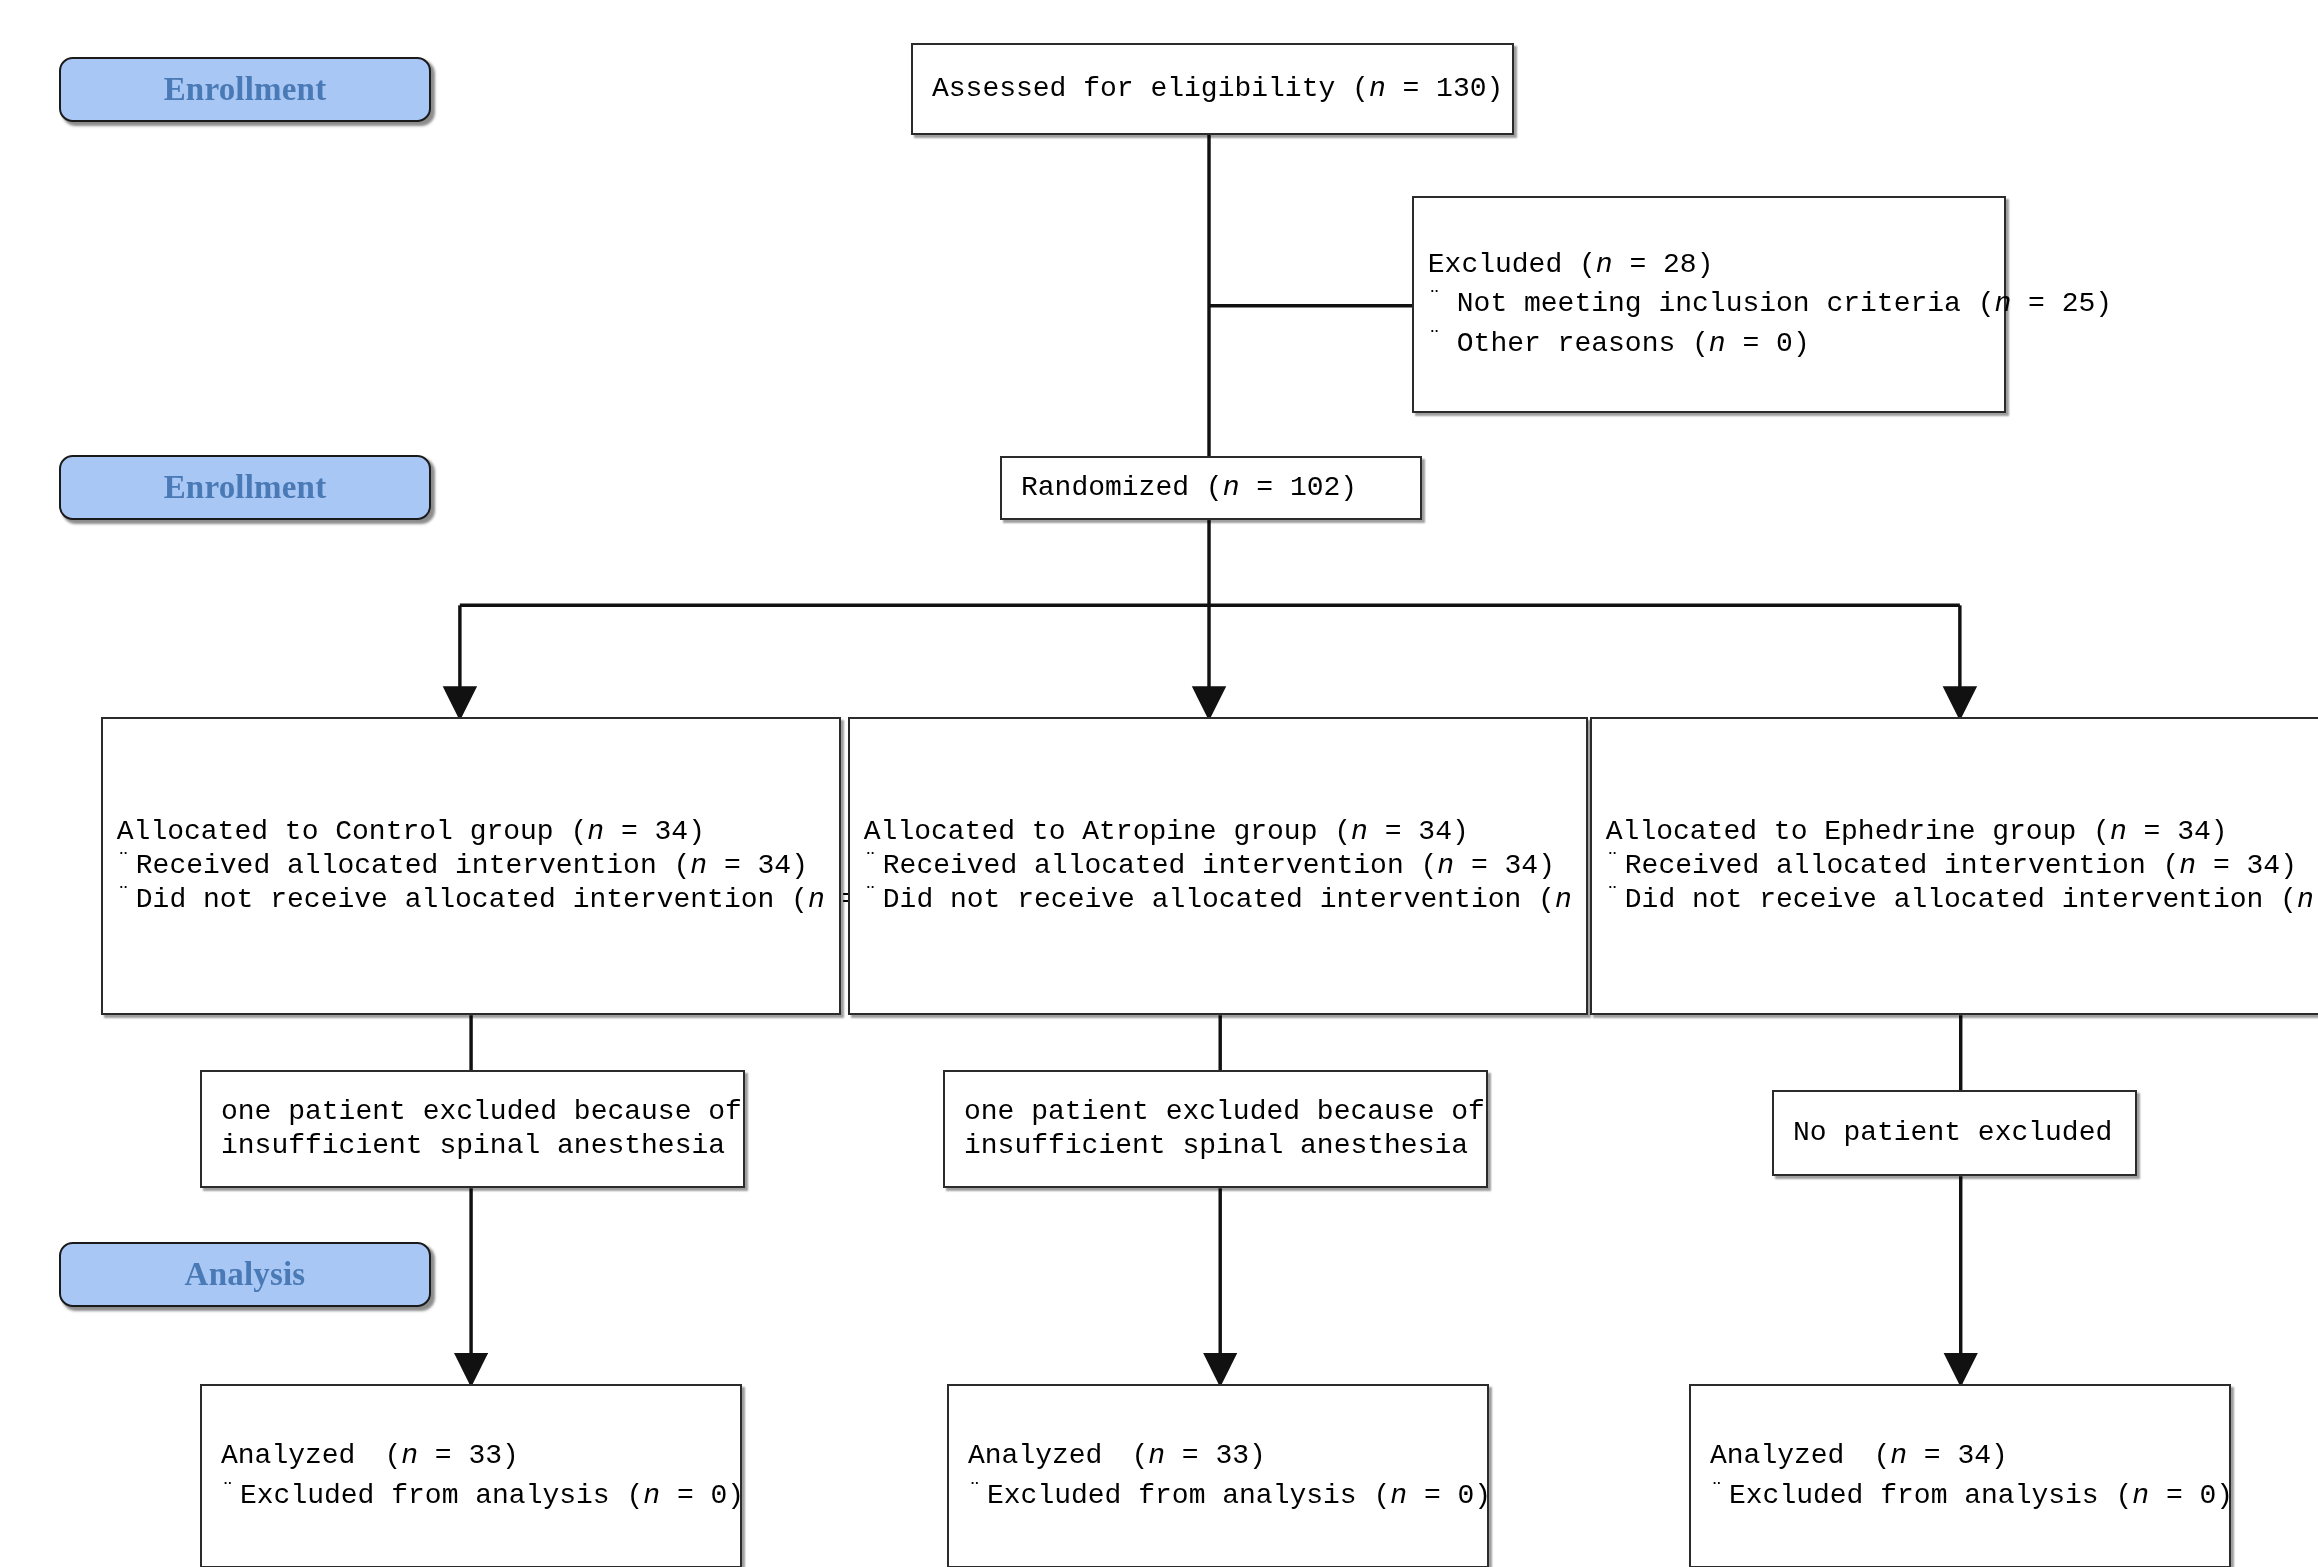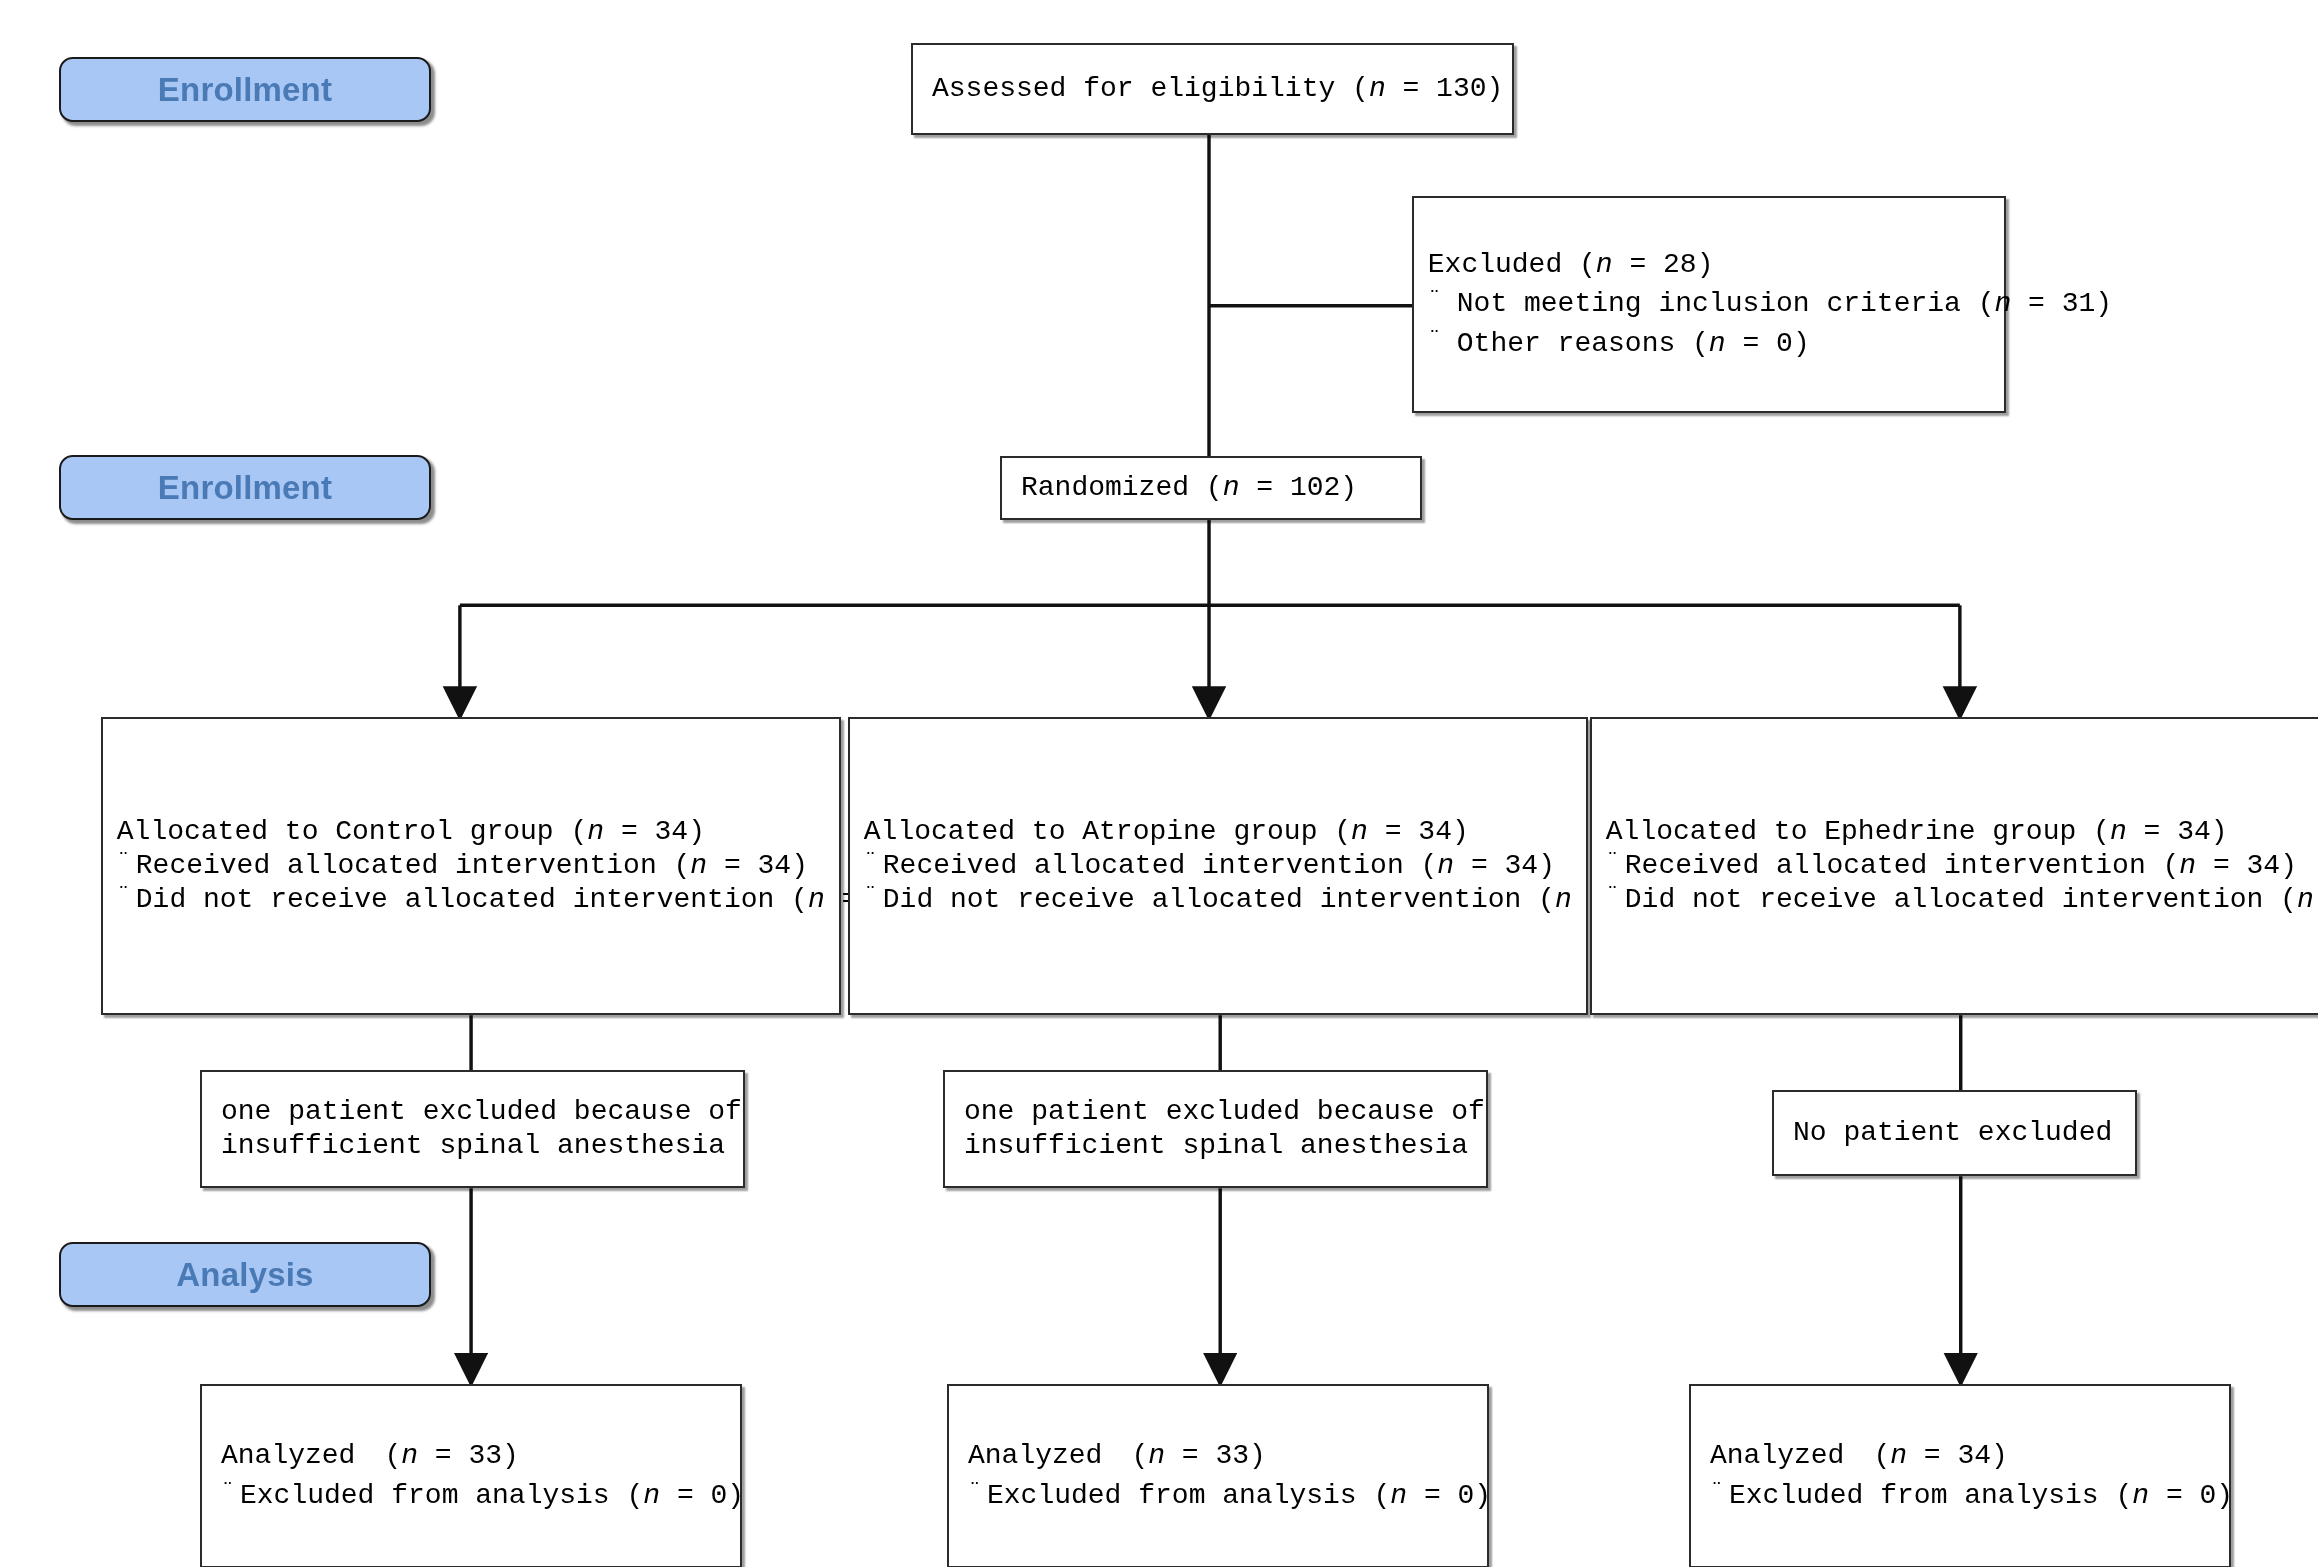--- a/index.html
+++ b/index.html
@@ -32,20 +32,21 @@
     border-radius: 13.8px;
     box-shadow: 3.4px 3.4px 2.6px rgba(0,0,0,0.45);
     display: flex;
     align-items: center;
     justify-content: center;
     color: #4a7ab5;
     font-weight: bold;
     font-size: 33px;
     letter-spacing: 0.2px;
     z-index: 3;
+    font-family: Liberation Serif, serif;
   }
 
   
   .node {
     position: absolute;
     box-sizing: border-box;
     background: #ffffff;
     border: 2.6px solid #2b2b2b;
     box-shadow: 3.4px 3.4px 1.7px rgba(0,0,0,0.38);
     z-index: 2;
@@ -151,21 +152,21 @@
     <div class="pad-tight">
       <div class="line">
         <span>Excluded</span>
         (<span class="n-ital">n</span>
         = <span>28</span>)
       </div>
 
       <div class="line sp-row-sm">
         <span class="bullet">¨</span><span>Not meeting inclusion criteria</span>
         (<span class="n-ital">n</span>
-        = <span>31</span>)
+        = <span>25</span>)
       </div>
 
 
       <div class="line sp-row-sm">
         <span class="bullet">¨</span><span>Other reasons</span>
         (<span class="n-ital">n</span>
         = <span>0</span>)
       </div>
     </div>
   </div>

